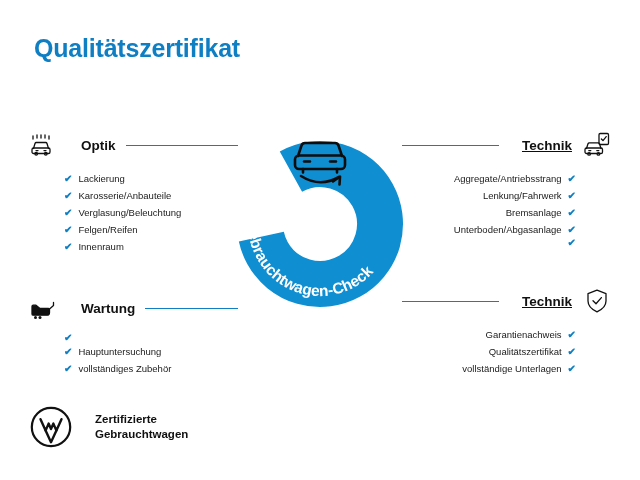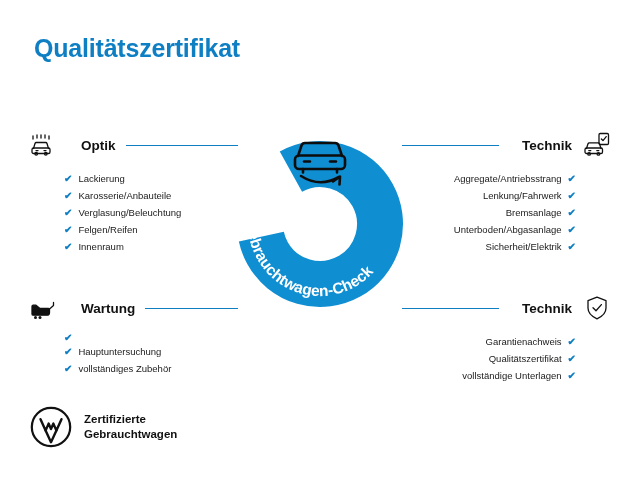--- a/index.html
+++ b/index.html
@@ -56,20 +56,21 @@
   }
 
   .block-head {
     display: flex;
     align-items: center;
     gap: 10px;
     height: 34px;
   }
   .col-right .block-head {
     flex-direction: row-reverse;
+    text-decoration: underline;
   }
   .block-title {
     font-size: 13.5px;
     font-weight: bold;
     color: #111;
     white-space: nowrap;
     margin-left: 13px;
   }
   .rule {
     flex: 1 1 auto;
@@ -141,21 +142,21 @@
     transform: translate(2px, 12px);
   }
 
   
   .footer {
     position: absolute;
     left: 30px;
     bottom: 32px;
     display: flex;
     align-items: center;
-    gap: 12px;
+    gap: 23px;
   }
   .vw-logo {
     width: 42px;
     height: 42px;
     flex: 0 0 42px;
   }
   .footer-text {
     font-size: 11.5px;
     font-weight: bold;
     line-height: 15px;
@@ -271,21 +272,20 @@
         <li>
             <span class="check">✔</span>
             <span>Bremsanlage</span>
           </li>
         <li>
             <span class="check">✔</span>
             <span>Unterboden/Abgasanlage</span>
           </li>
         <li>
             <span class="check">✔</span>
-            <span>Sicherheit/Elektrik</span>
           </li>
       </ul>
     </div>
 
     <div class="block">
       <div class="block-head">
         <span class="head-icon">
           <svg viewBox="0 0 30 30" width="30" height="30" fill="none" stroke="#111" stroke-width="1.3" stroke-linecap="round" stroke-linejoin="round">
             <path d="M15 4.2 L24 7.6 L24 15 Q24 21.8 15 25.8 Q6 21.8 6 15 L6 7.6 Z"></path>
             <path d="M11 14.8 L14 17.8 L19.4 11.6"></path>

